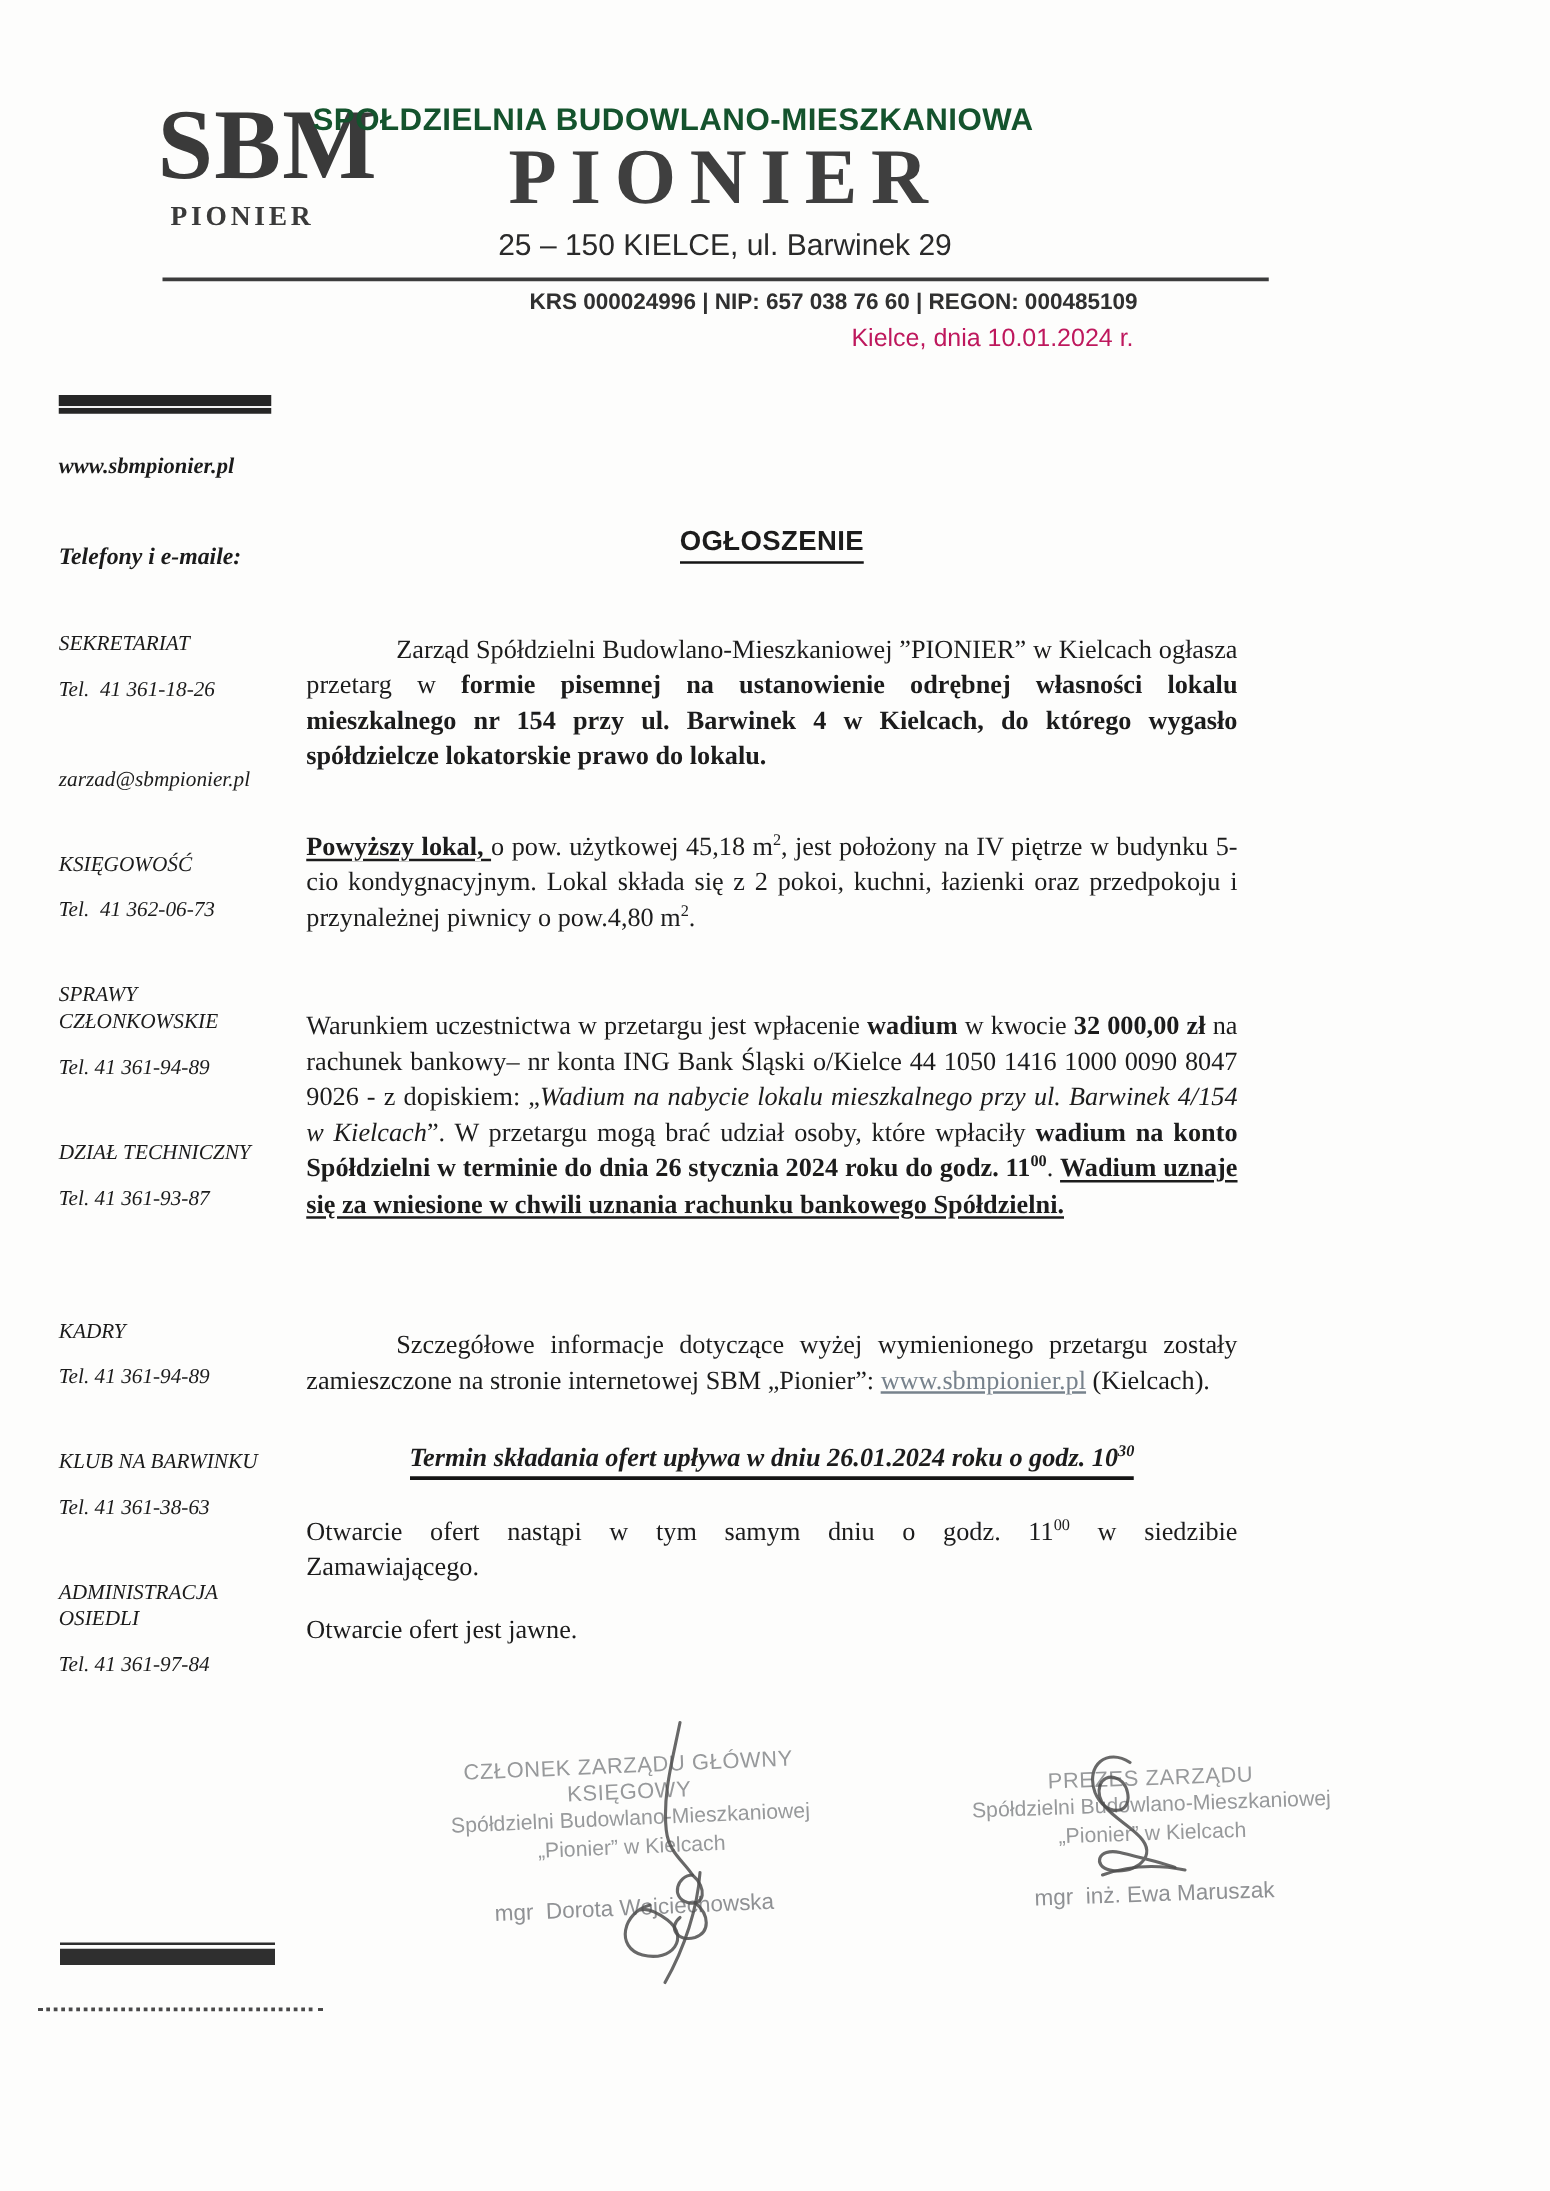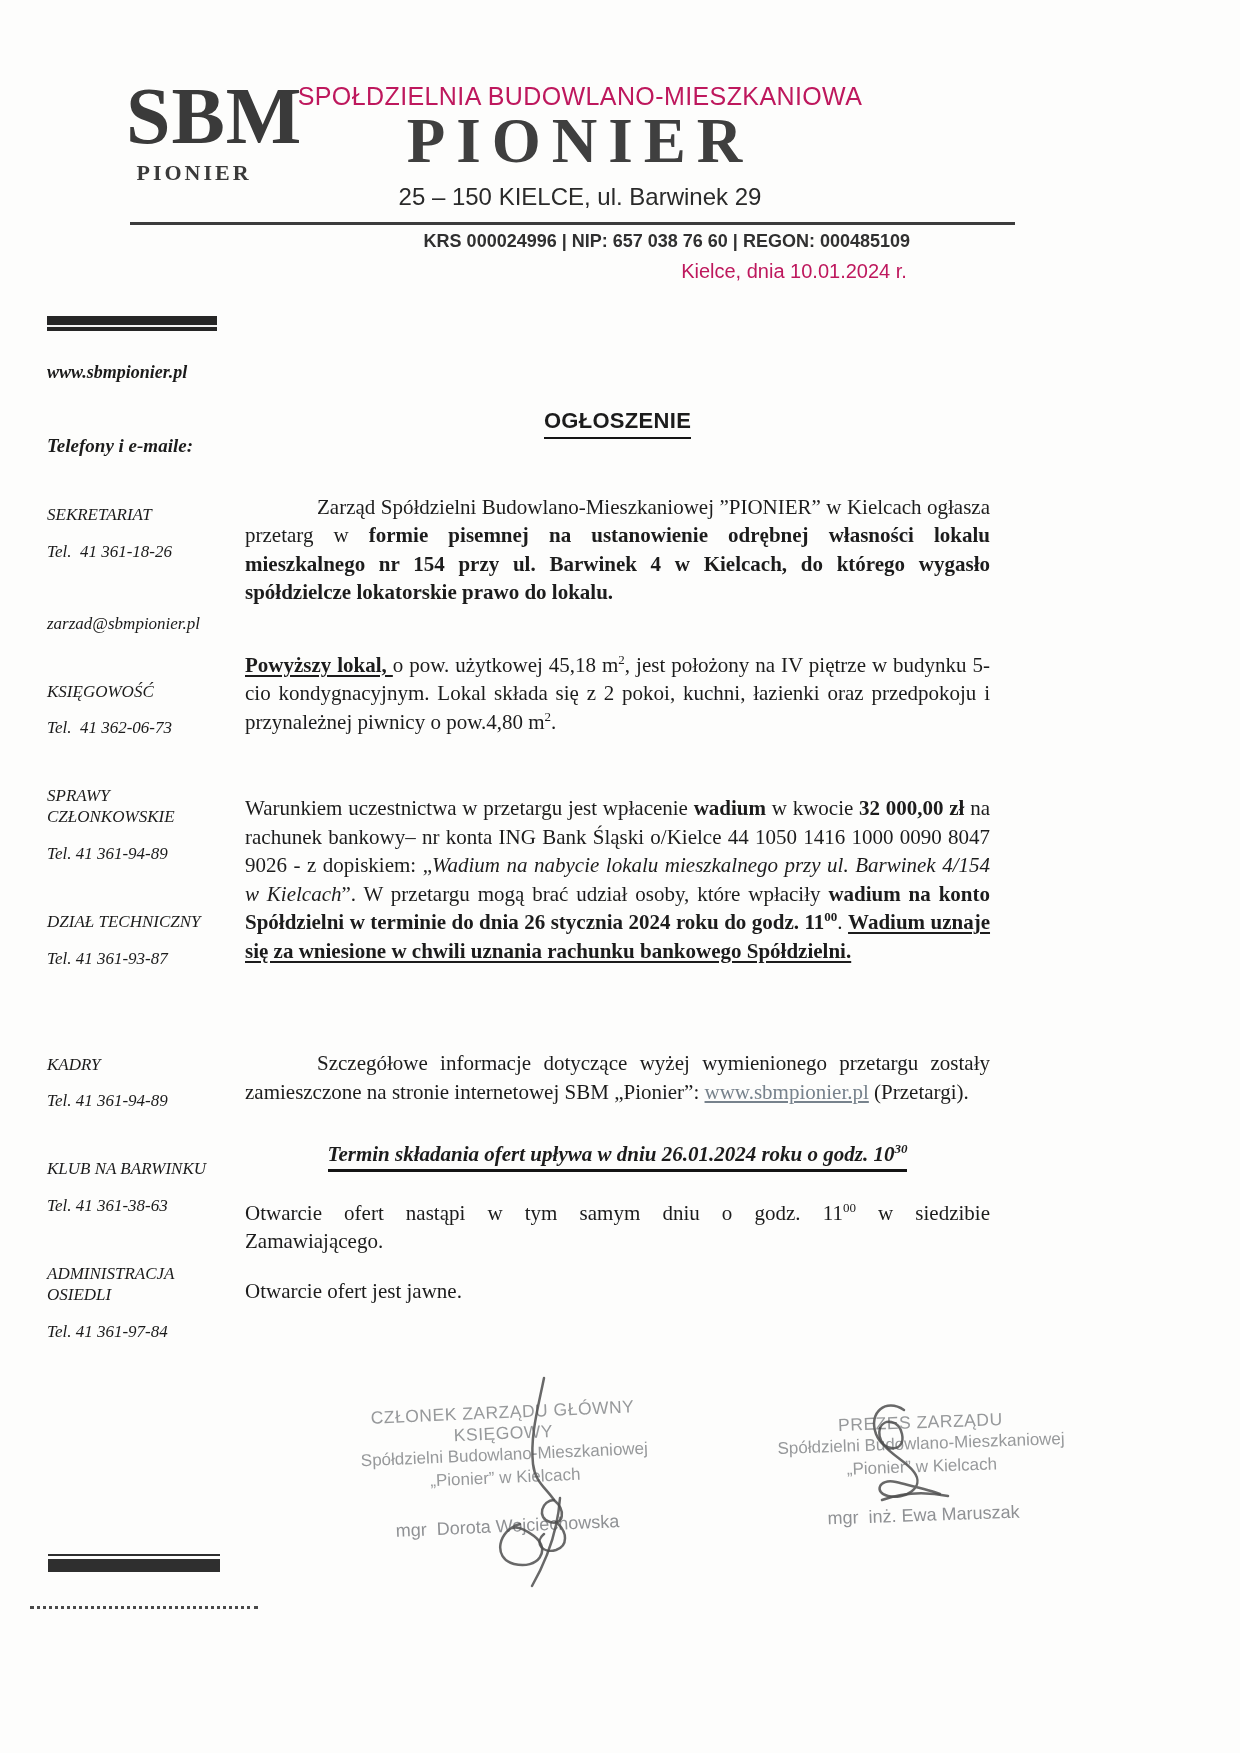--- a/index.html
+++ b/index.html
@@ -3,22 +3,22 @@
 <meta charset="utf-8">
 <style>
   html,body{margin:0;padding:0;background:#ffffff;}
   .page{position:relative;width:1240px;height:1753px;background:#fdfdfc;overflow:hidden;
         font-family:"Liberation Serif",serif;color:#1c1c1c;}
 
   
   .logo{position:absolute;left:126px;top:80px;width:136px;text-align:center;color:#3a3a3a;}
   .logo-top{font-family:"Liberation Serif",serif;font-weight:bold;font-size:80px;line-height:.92;letter-spacing:1px;}
   .logo-bottom{font-family:"Liberation Serif",serif;font-weight:bold;font-size:22px;line-height:1;letter-spacing:3px;margin-top:8px;}
-  .org-name{position:absolute;left:250px;top:84px;width:660px;text-align:center;
-            font-family:"Liberation Sans",sans-serif;font-weight:normal;font-size:25px;line-height:1;color:#be185d;letter-spacing:.4px;}
+  .org-name{position:absolute;left:250px;top:84px;width:660px;text-align:left;
+            font-family:"Liberation Sans",sans-serif;font-weight:bold;font-size:25px;line-height:1;color:#14532d;letter-spacing:.4px;}
   .brand{position:absolute;left:250px;top:110px;width:660px;text-align:center;
          font-family:"Liberation Serif",serif;font-weight:bold;font-size:63px;line-height:1;letter-spacing:11px;color:#3f3f3f;}
   .addr{position:absolute;left:250px;top:184px;width:660px;text-align:center;
         font-family:"Liberation Sans",sans-serif;font-size:24px;line-height:1.1;color:#2a2a2a;}
   .header-rule{position:absolute;left:130px;top:222px;width:885px;height:3px;background:#3c3c3c;}
   .registry{position:absolute;left:250px;top:231px;width:660px;text-align:right;
             font-family:"Liberation Sans",sans-serif;font-weight:bold;font-size:18px;line-height:1.2;color:#303030;}
   .date-line{position:absolute;left:600px;top:259px;width:388px;text-align:center;
              font-family:"Liberation Sans",sans-serif;font-size:20px;line-height:1.2;color:#be185d;}
 
@@ -32,21 +32,21 @@
   .group:nth-of-type(1){margin-top:19px;}
   .group:nth-of-type(8){margin-top:86px;}
   .g-label{font-size:17px;line-height:1.22;}
   .g-phone{margin-top:16px;font-size:17px;white-space:pre-wrap;}
   .g-email{margin-top:52px;font-size:17px;font-family:Liberation Serif, serif;}
   .side-bottom-bar{position:absolute;left:48px;top:1554px;width:172px;border-top:2px solid #2e2e2e;}
   .side-bottom-bar::after{content:"";display:block;margin-top:3px;height:13px;background:#2f2f2f;}
   .dotted-line{position:absolute;left:30px;top:1606px;width:228px;height:0;border-bottom:3px dotted #4a4a4a;}
 
   
-  .main{position:absolute;left:245px;top:395px;width:745px;font-size:21px;line-height:28.5px;text-align:justify;}
+  .main{position:absolute;left:245px;top:407px;width:745px;font-size:21px;line-height:28.5px;text-align:justify;}
   .doc-title{margin-top:12px;text-align:center;font-family:"Liberation Sans",sans-serif;}
   .doc-title span{display:inline-block;font-weight:bold;font-size:22px;letter-spacing:.3px;
                   border-bottom:2.5px solid #151515;padding-bottom:1px;}
   .p1{margin-top:54px;text-indent:72px;}
   .p2{margin-top:44px;}
   .p3{margin-top:58px;}
   .p4{margin-top:84px;text-indent:72px;}
   .deadline{margin-top:34px;text-align:center;font-style:italic;}
   .deadline-inner{display:inline-block;border-bottom:3px solid #141414;}
   .p6{margin-top:27px;word-spacing:5px;}
@@ -123,21 +123,21 @@
   <div class="side-bottom-bar"></div>
   <div class="dotted-line"></div>
 
   <div class="main">
     <div class="doc-title">
       <span>OGŁOSZENIE</span>
     </div>
     <p class="p1"><span>Zarząd Spółdzielni Budowlano-Mieszkaniowej ”PIONIER” w Kielcach ogłasza przetarg w </span><span class="b">formie pisemnej na ustanowienie odrębnej własności lokalu mieszkalnego nr 154 przy ul. Barwinek 4 w Kielcach, do którego wygasło spółdzielcze lokatorskie prawo do lokalu.</span></p>
     <p class="p2"><span class="b u">Powyższy lokal, </span><span>o pow. użytkowej 45,18 m</span><span class="sup">2</span><span>, jest położony na IV piętrze w budynku 5-cio kondygnacyjnym. Lokal składa się z 2 pokoi, kuchni, łazienki oraz przedpokoju i przynależnej piwnicy o pow.4,80 m</span><span class="sup">2</span><span>.</span></p>
     <p class="p3"><span>Warunkiem uczestnictwa w przetargu jest wpłacenie </span><span class="b">wadium</span><span> w kwocie </span><span class="b">32 000,00 zł</span><span> na rachunek bankowy– nr konta ING Bank Śląski o/Kielce 44 1050 1416 1000 0090 8047 9026 - z dopiskiem: „</span><span class="i">Wadium na nabycie lokalu mieszkalnego przy ul. Barwinek 4/154 w Kielcach</span><span>”. W przetargu mogą brać udział osoby, które wpłaciły </span><span class="b">wadium na konto Spółdzielni w terminie do dnia 26 stycznia 2024 roku do godz. 11</span><span class="b sup">00</span><span>. </span><span class="b u">Wadium uznaje się za wniesione w chwili uznania rachunku bankowego Spółdzielni.</span></p>
-    <p class="p4"><span>Szczegółowe informacje dotyczące wyżej wymienionego przetargu zostały zamieszczone na stronie internetowej SBM „Pionier”: </span><span class="lnk">www.sbmpionier.pl</span><span> (Przetargi).</span></p>
+    <p class="p4"><span>Szczegółowe informacje dotyczące wyżej wymienionego przetargu zostały zamieszczone na stronie internetowej SBM „Pionier”: </span><span class="lnk">www.sbmpionier.pl</span><span> (Kielcach).</span></p>
     <div class="deadline">
       <span class="deadline-inner"><span class="b">Termin składania ofert upływa w dniu 26.01.2024 roku o godz. 10</span><span class="b sup">30</span></span>
     </div>
     <p class="p6"><span>Otwarcie ofert nastąpi w tym samym dniu o godz. 11</span><span class="sup">00</span><span> w siedzibie Zamawiającego.</span></p>
     <p class="p7">Otwarcie ofert jest jawne.</p>
   </div>
 
   <div class="stamp stamp-left">
     <div class="role">CZŁONEK ZARZĄDU GŁÓWNY KSIĘGOWY</div>
     <div class="org">Spółdzielni Budowlano-Mieszkaniowej</div>

